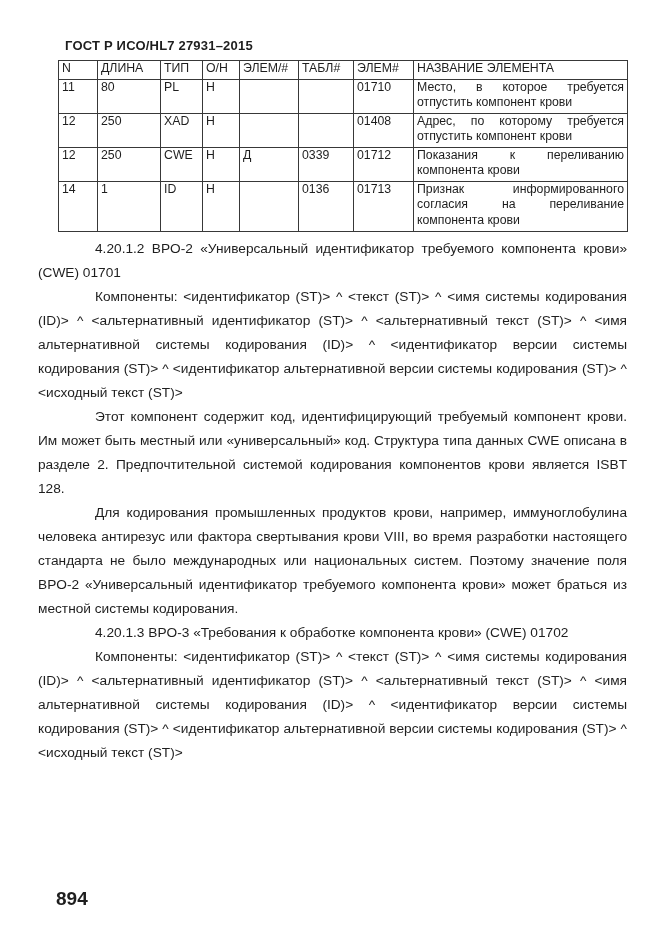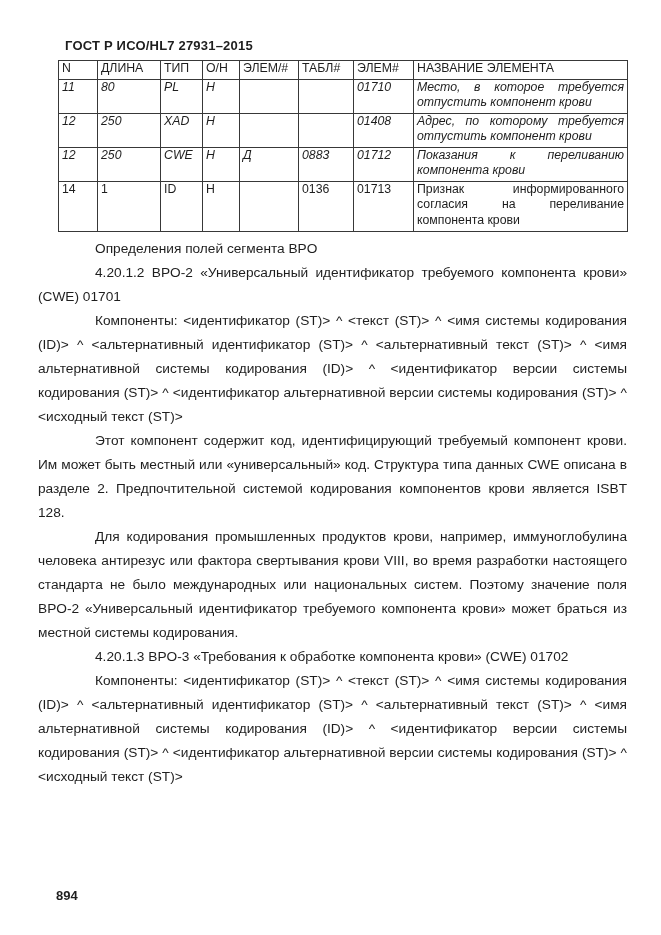--- a/index.html
+++ b/index.html
@@ -41,21 +41,21 @@
   table.seg-table td {
     border: 1px solid #383838;
     padding: 0 3px 2px 3px;
     vertical-align: top;
     text-align: left;
     font-weight: normal;
     overflow: hidden;
   }
   table.seg-table thead tr { height: 16px; }
   table.seg-table thead th { white-space: nowrap; }
-  table.seg-table tbody tr.r2 { height: 32px; font-style: italic; }
+  table.seg-table tbody tr.r2 { height: 32px; }
   table.seg-table tbody tr.r3 { height: 50px; }
   table.seg-table td.name-col {
     text-align: justify;
   }
   .body-text {
     position: absolute;
     left: 38px;
     top: 237px;
     width: 589px;
     font-size: 13.7px;
@@ -63,21 +63,21 @@
     text-align: justify;
   }
   .body-text p {
     margin: 0;
     text-indent: 57px;
   }
   .page-number {
     position: absolute;
     left: 56px;
     top: 888px;
-    font-size: 13px;
+    font-size: 19px;
     font-weight: bold;
   }
 </style>
 </head>
 <body>
 
 <div class="page">
 
   <div class="doc-header">ГОСТ Р ИСО/HL7 27931–2015</div>
 
@@ -124,39 +124,38 @@
         <td></td>
         <td>01408</td>
         <td class="name-col">Адрес, по которому требуется отпустить компонент крови</td>
       </tr>
       <tr class="r2">
         <td>12</td>
         <td>250</td>
         <td>CWE</td>
         <td>Н</td>
         <td>Д</td>
-        <td>0883</td>
+        <td>0339</td>
         <td>01712</td>
         <td class="name-col">Показания к переливанию компонента крови</td>
       </tr>
       <tr class="r3">
         <td>14</td>
         <td>1</td>
         <td>ID</td>
         <td>Н</td>
         <td></td>
         <td>0136</td>
         <td>01713</td>
         <td class="name-col">Признак информированного согласия на переливание компонента крови</td>
       </tr>
     </tbody>
   </table>
 
   <div class="body-text">
-    <p>Определения полей сегмента BPO</p>
     <p>4.20.1.2 BPO-2 «Универсальный идентификатор требуемого компонента крови» (CWE) 01701</p>
     <p>Компоненты: &lt;идентификатор (ST)&gt; ^ &lt;текст (ST)&gt; ^ &lt;имя системы кодирования (ID)&gt; ^ &lt;альтернативный идентификатор (ST)&gt; ^ &lt;альтернативный текст (ST)&gt; ^ &lt;имя альтернативной системы кодирования (ID)&gt; ^ &lt;идентификатор версии системы кодирования (ST)&gt; ^ &lt;идентификатор альтернативной версии системы кодирования (ST)&gt; ^ &lt;исходный текст (ST)&gt;</p>
     <p>Этот компонент содержит код, идентифицирующий требуемый компонент крови. Им может быть местный или «универсальный» код. Структура типа данных CWE описана в разделе 2. Предпочтительной системой кодирования компонентов крови является ISBT 128.</p>
     <p>Для кодирования промышленных продуктов крови, например, иммуноглобулина человека антирезус или фактора свертывания крови VIII, во время разработки настоящего стандарта не было международных или национальных систем. Поэтому значение поля BPO-2 «Универсальный идентификатор требуемого компонента крови» может браться из местной системы кодирования.</p>
     <p>4.20.1.3 BPO-3 «Требования к обработке компонента крови» (CWE) 01702</p>
     <p>Компоненты: &lt;идентификатор (ST)&gt; ^ &lt;текст (ST)&gt; ^ &lt;имя системы кодирования (ID)&gt; ^ &lt;альтернативный идентификатор (ST)&gt; ^ &lt;альтернативный текст (ST)&gt; ^ &lt;имя альтернативной системы кодирования (ID)&gt; ^ &lt;идентификатор версии системы кодирования (ST)&gt; ^ &lt;идентификатор альтернативной версии системы кодирования (ST)&gt; ^ &lt;исходный текст (ST)&gt;</p>
   </div>
 
   <div class="page-number">894</div>
 

